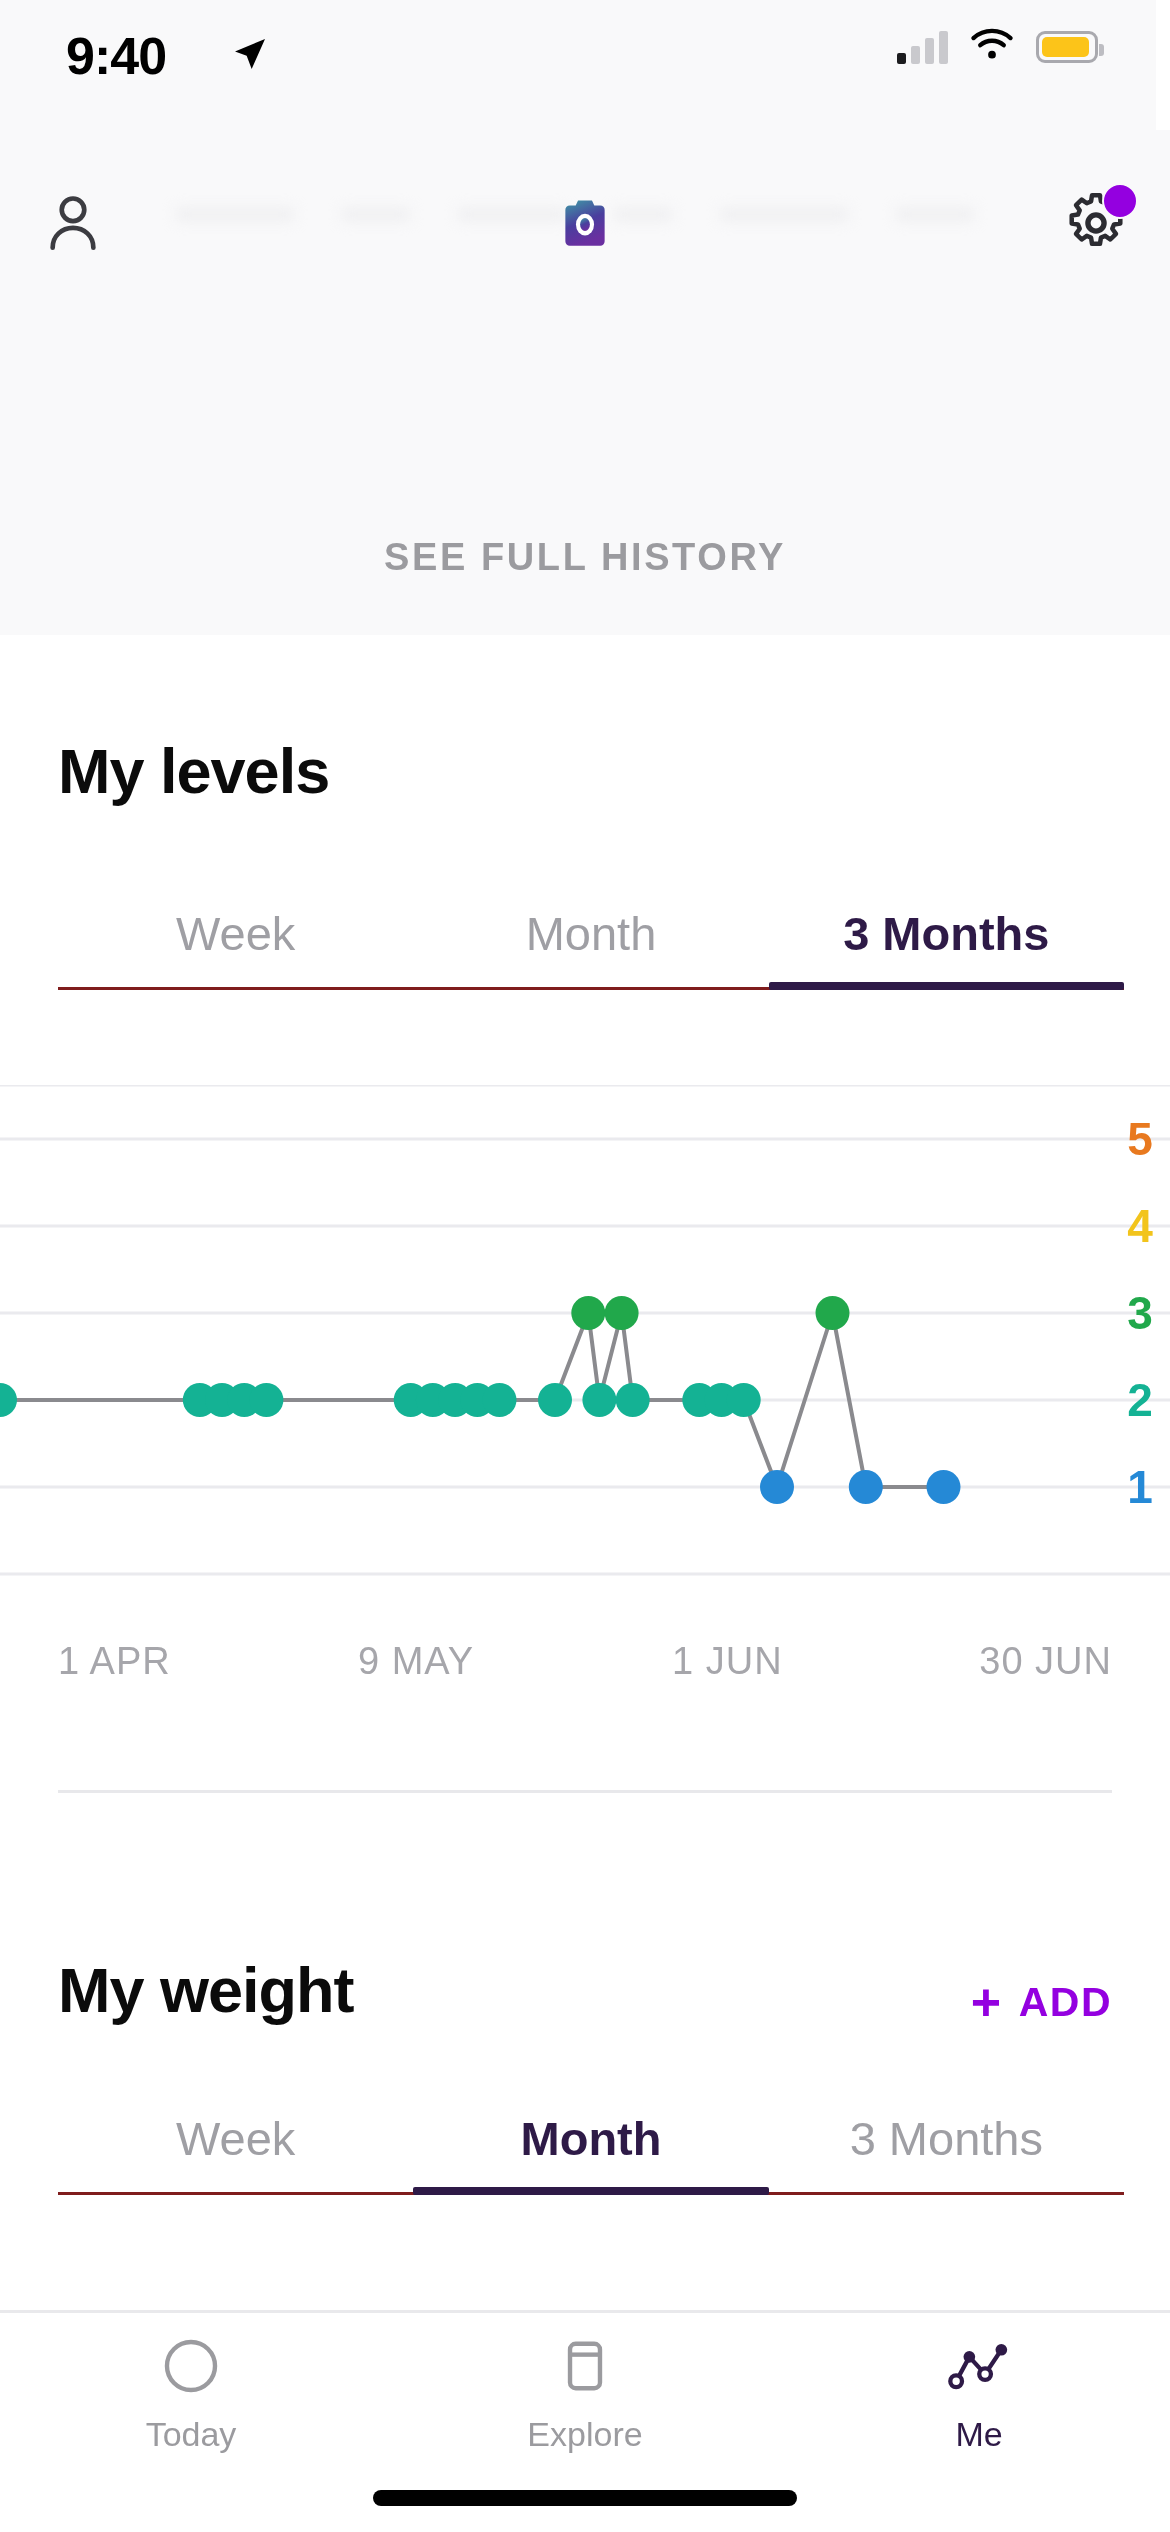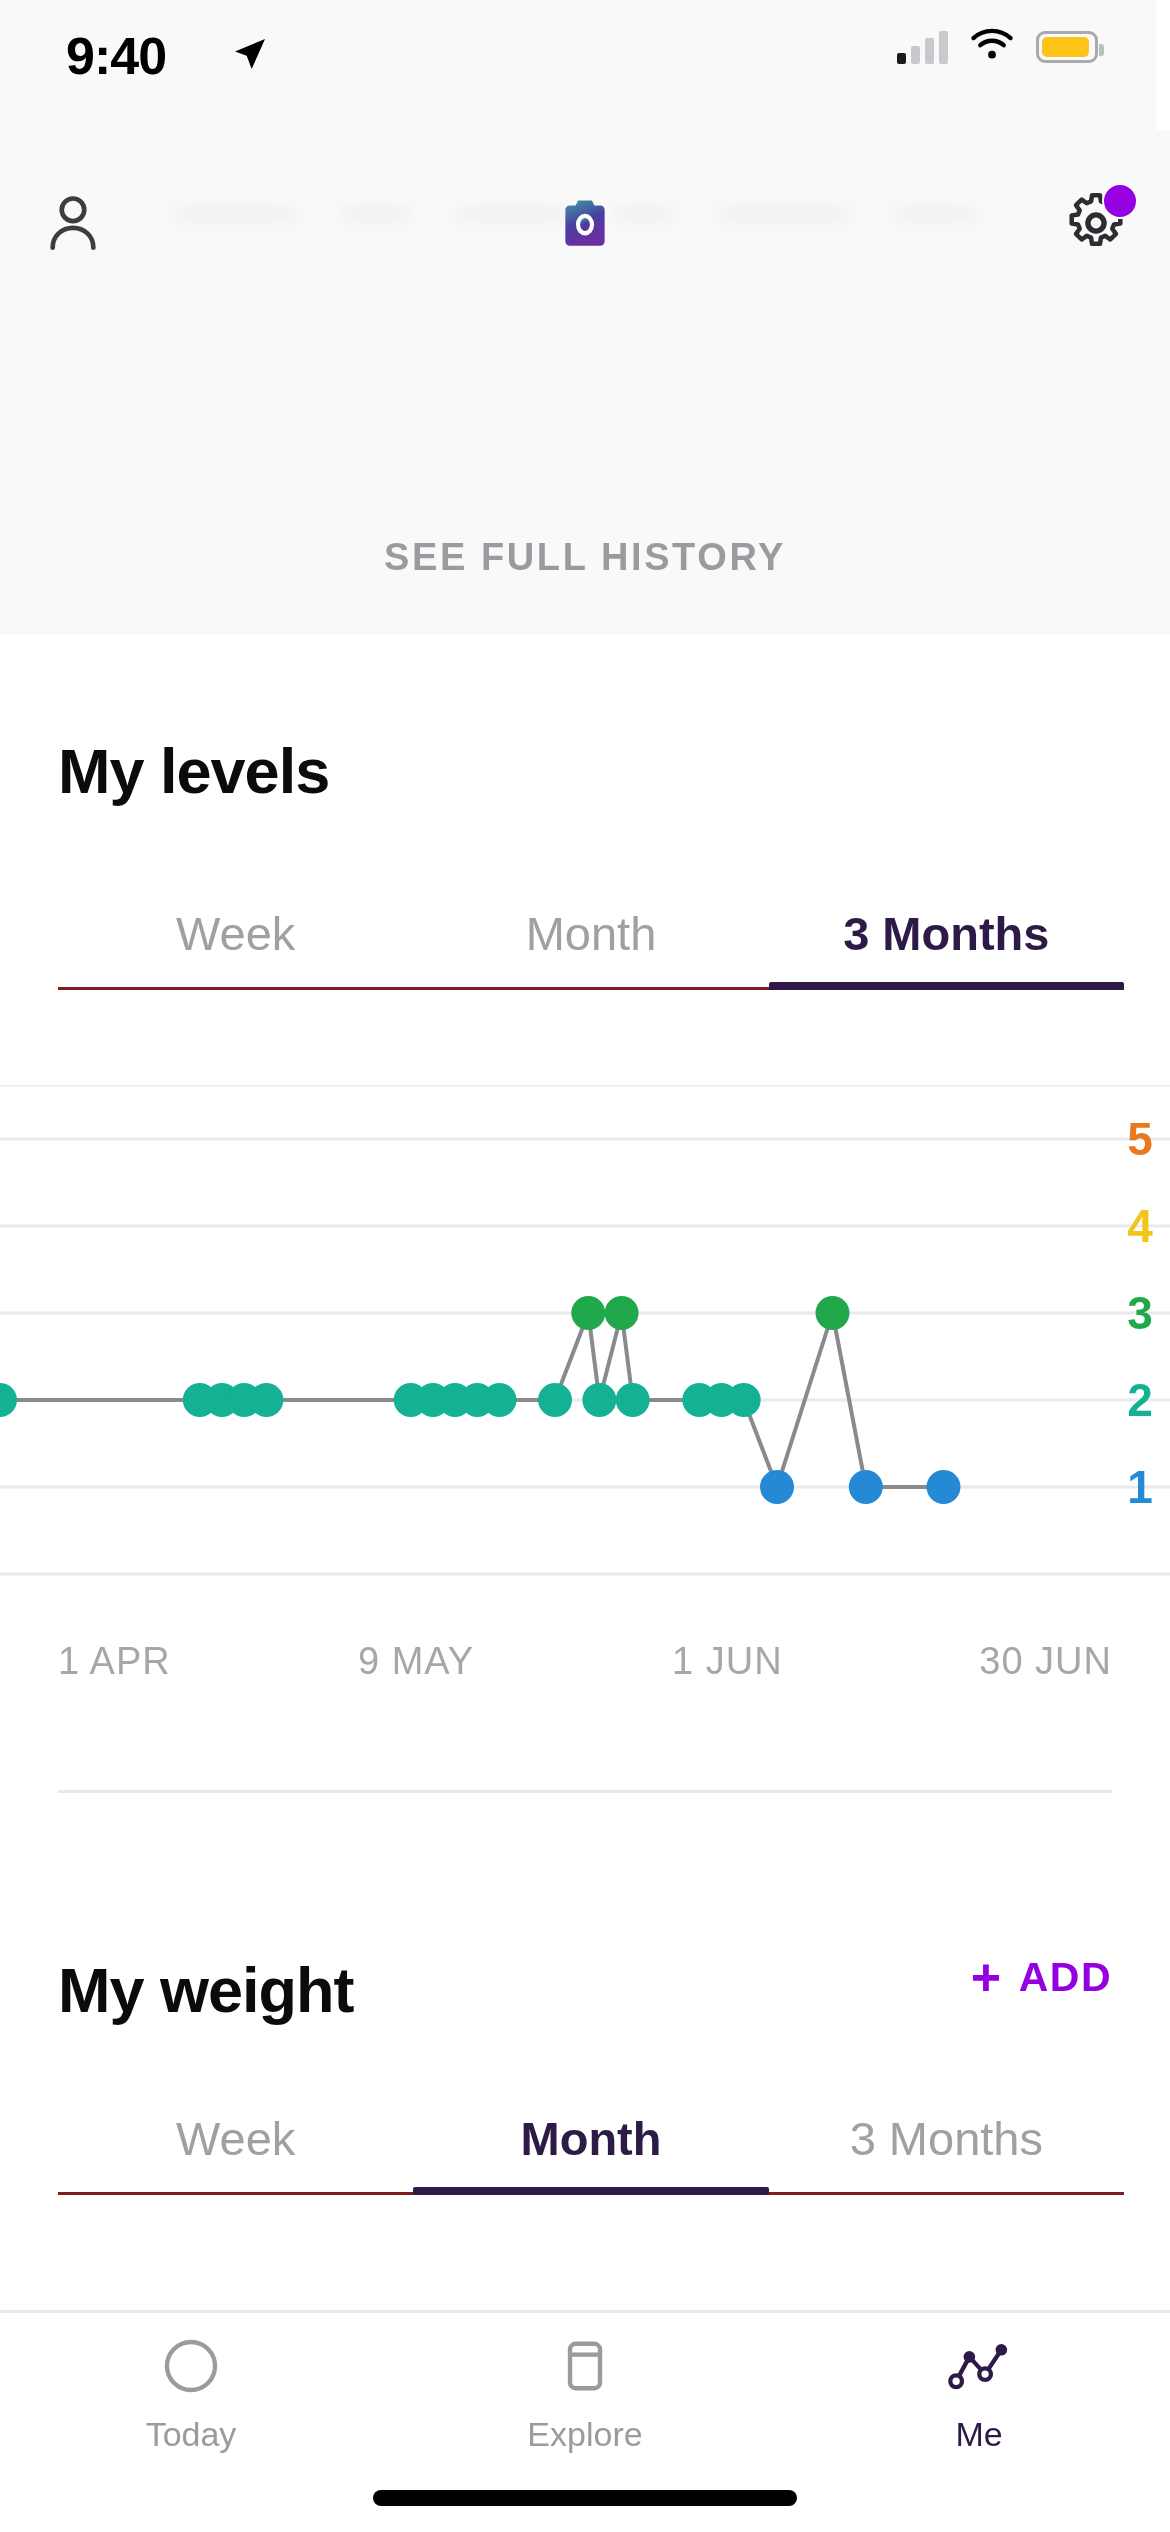--- a/index.html
+++ b/index.html
@@ -66,21 +66,21 @@
   .notif-dot {
     position:absolute; width:36px; height:36px; border-radius:50%;
     background:#9400e0; right:-8px; top:-6px; border:2px solid #f9f9fa;
   }
   .seefull {
     position:absolute; top:375px; left:0; width:1170px; text-align:center;
     font-size:38px; font-weight:700; letter-spacing:2.6px; color:#9b9b9f;margin-top:31px;
   }
   .sec-head {
     position:absolute; left:58px; right:58px; display:flex;
-    align-items:flex-start; justify-content:space-between;
+    align-items:flex-end; justify-content:space-between;
   }
   .sec-title { font-size:63px; font-weight:700; color:#0b0b0b; letter-spacing:-1px; }
   .pill {
     background:#919195; color:#fff; font-size:41px;
     padding:19px 42px; border-radius:42px; letter-spacing:.2px;
   }
   .addbtn {
     display:flex; align-items:center; gap:16px;
     color:#9400e0; font-size:41px; font-weight:700; letter-spacing:1.5px;
   }

